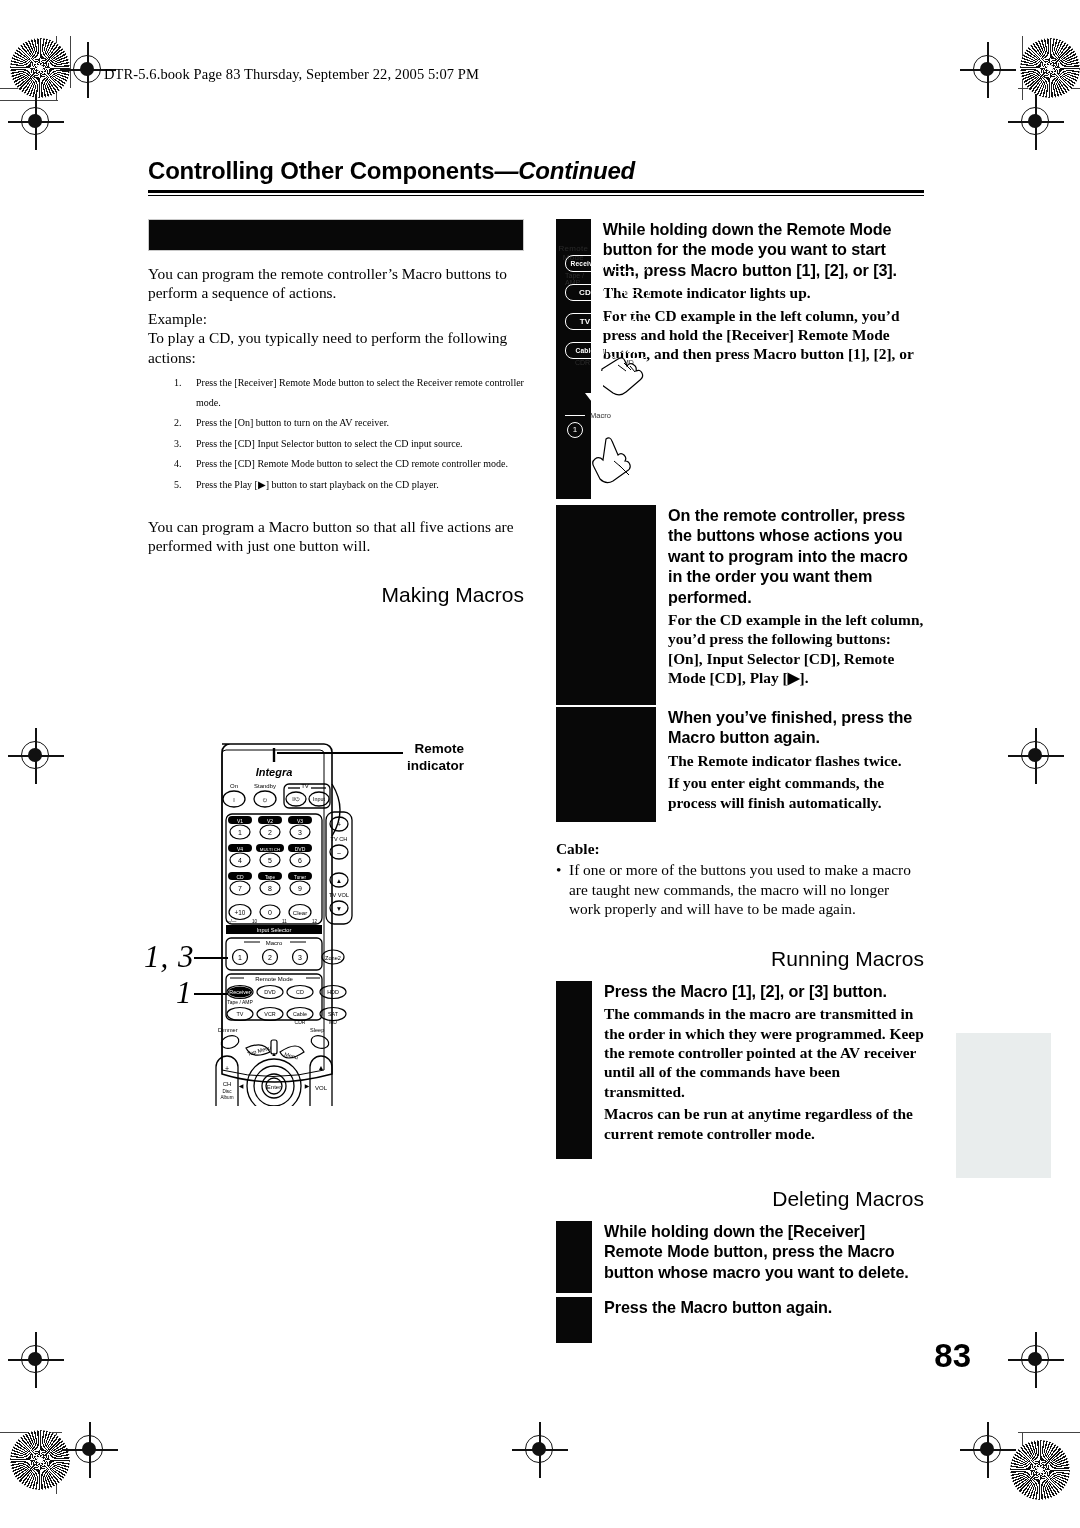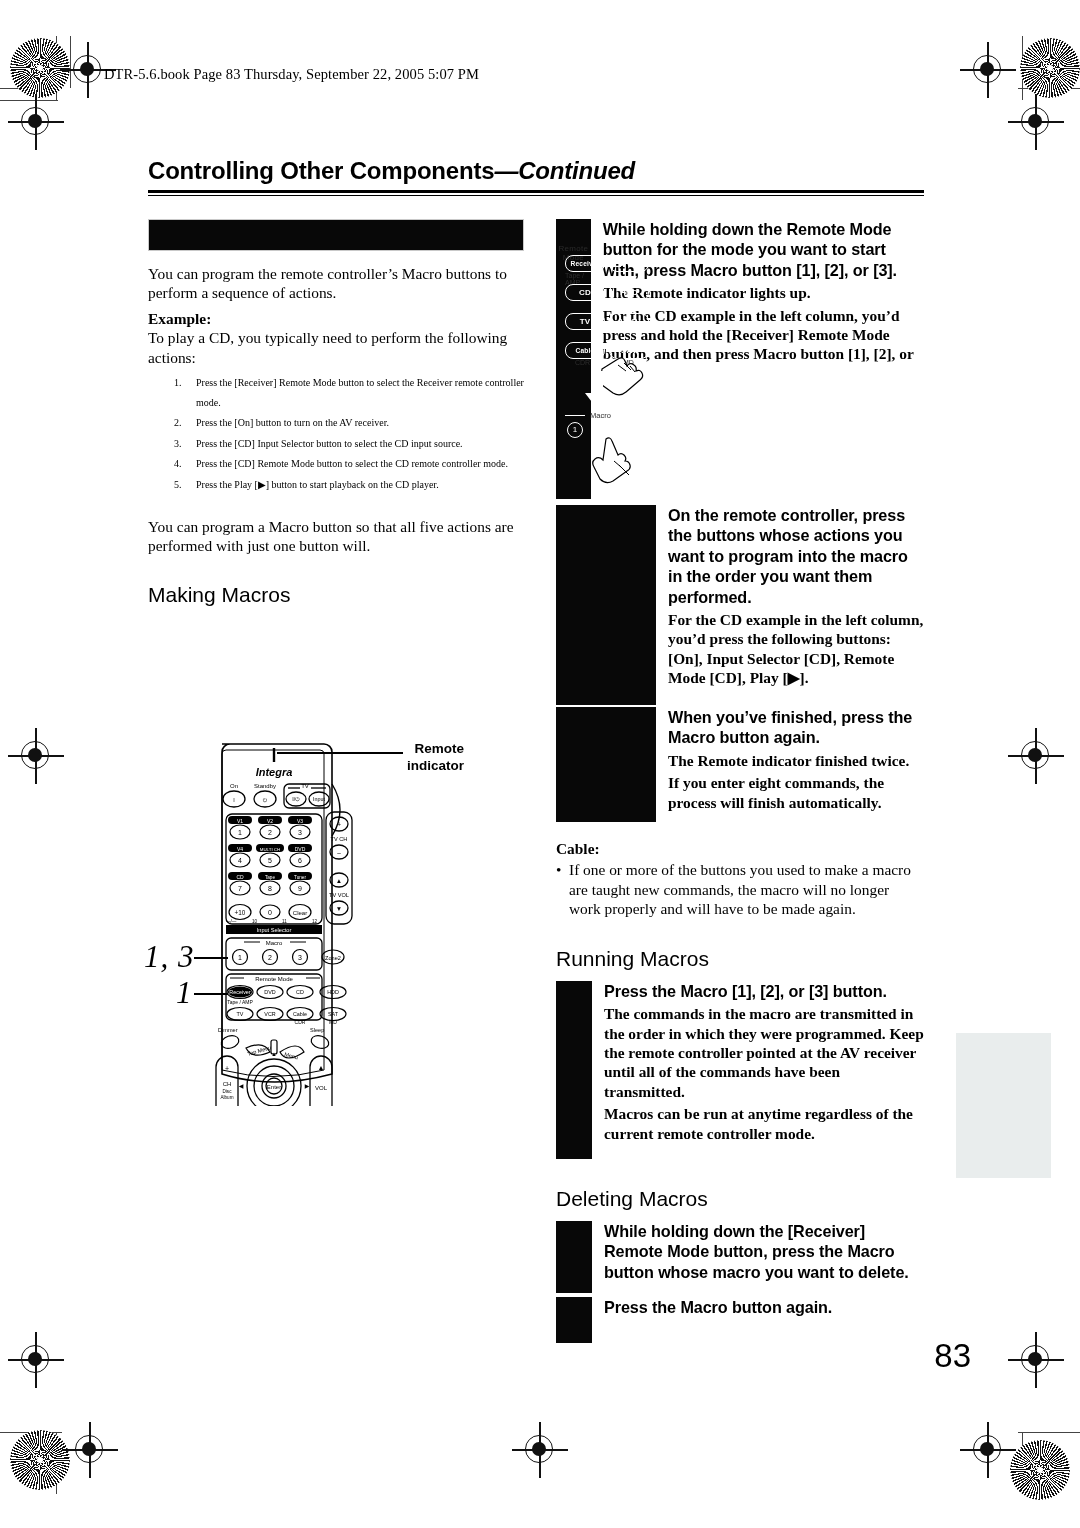--- a/index.html
+++ b/index.html
@@ -27,41 +27,41 @@
   .doc-header{position:absolute;left:104px;top:66px;font-size:14.5px;letter-spacing:.1px;}
 
   .page-title-wrap{position:absolute;left:148px;top:157px;width:776px;}
   .page-title{font-family:"Liberation Sans",sans-serif;font-size:24px;font-weight:bold;
               letter-spacing:-.2px;white-space:nowrap;}
   .page-title .cont{font-weight:bold;font-style:italic;}
   .rule-thick{margin-top:5px;height:3px;background:#000;}
   .rule-thin{margin-top:2px;height:1.4px;background:#000;}
 
   .page-number{position:absolute;right:109px;top:1337px;
-      font-family:"Liberation Sans",sans-serif;font-size:33px;font-weight:normal;margin-left:47px;}
+      font-family:"Liberation Sans",sans-serif;font-size:33px;font-weight:bold;margin-left:47px;}
 
   .thumb-tab{position:absolute;left:956px;top:1033px;width:95px;height:145px;background:#e9eded;}
 
   
   .col-left{position:absolute;left:148px;top:219px;width:376px;}
   .col-right{position:absolute;left:556px;top:219px;width:368px;}
 
   .black-bar{height:32px;background:#080808;border:1px solid #c9c9c9;box-sizing:border-box;}
 
   p{margin:0 0 0 0;font-size:15.4px;line-height:19.4px;}
   .sp{margin-top:13px;}
-  .bold{font-weight:bold;}
+  .bold{font-weight:normal;}
 
   ol.steps{margin:6px 0 0 0;padding:0 0 0 26px;list-style:none;counter-reset:s;}
   ol.steps li{counter-increment:s;position:relative;font-size:10px;line-height:19.6px;
               padding-left:22px;margin-bottom:1px;}
   ol.steps li::before{content:counter(s) ".";position:absolute;left:0;top:0;}
 
   h2.sec{font-family:"Liberation Sans",sans-serif;font-weight:normal;font-size:21px;
-         margin:28px 0 10px 0;letter-spacing:0;}
+         margin:28px 0 10px 0;letter-spacing:0;text-align:right;}
 
   
   .step{display:flex;align-items:stretch;margin-bottom:0;}
   .step-num{flex:0 0 auto;background:#080808;}
   .step-body{flex:1 1 auto;padding-left:12px;}
   .step-head{font-family:"Liberation Sans",sans-serif;font-weight:bold;font-size:16.2px;
              line-height:20.4px;letter-spacing:-.1px;}
   .step-body p{margin-top:3px;font-weight:bold;}
 
   
@@ -495,21 +495,21 @@
     <div class="step-body">
       <div class="step-head">On the remote controller, press the buttons whose actions you want to program into the macro in the order you want them performed.</div>
       <p>For the CD example in the left column, you’d press the following buttons: [On], Input Selector [CD], Remote Mode [CD], Play [▶].</p>
     </div>
   </div>
 
   <div class="step" style="margin-top:2px;">
     <div class="step-num" style="width:100px;height:115px;"></div>
     <div class="step-body">
       <div class="step-head">When you’ve finished, press the Macro button again.</div>
-      <p>The Remote indicator finished twice.</p>
+      <p>The Remote indicator flashes twice.</p>
       <p>If you enter eight commands, the process will finish automatically.</p>
     </div>
   </div>
 
   <div class="note-head">Cable:</div>
   <ul class="note">
     <li>If one or more of the buttons you used to make a macro are taught new commands, the macro will no longer work properly and will have to be made again.</li>
   </ul>
 
   <h2 class="sec">Running Macros</h2>

